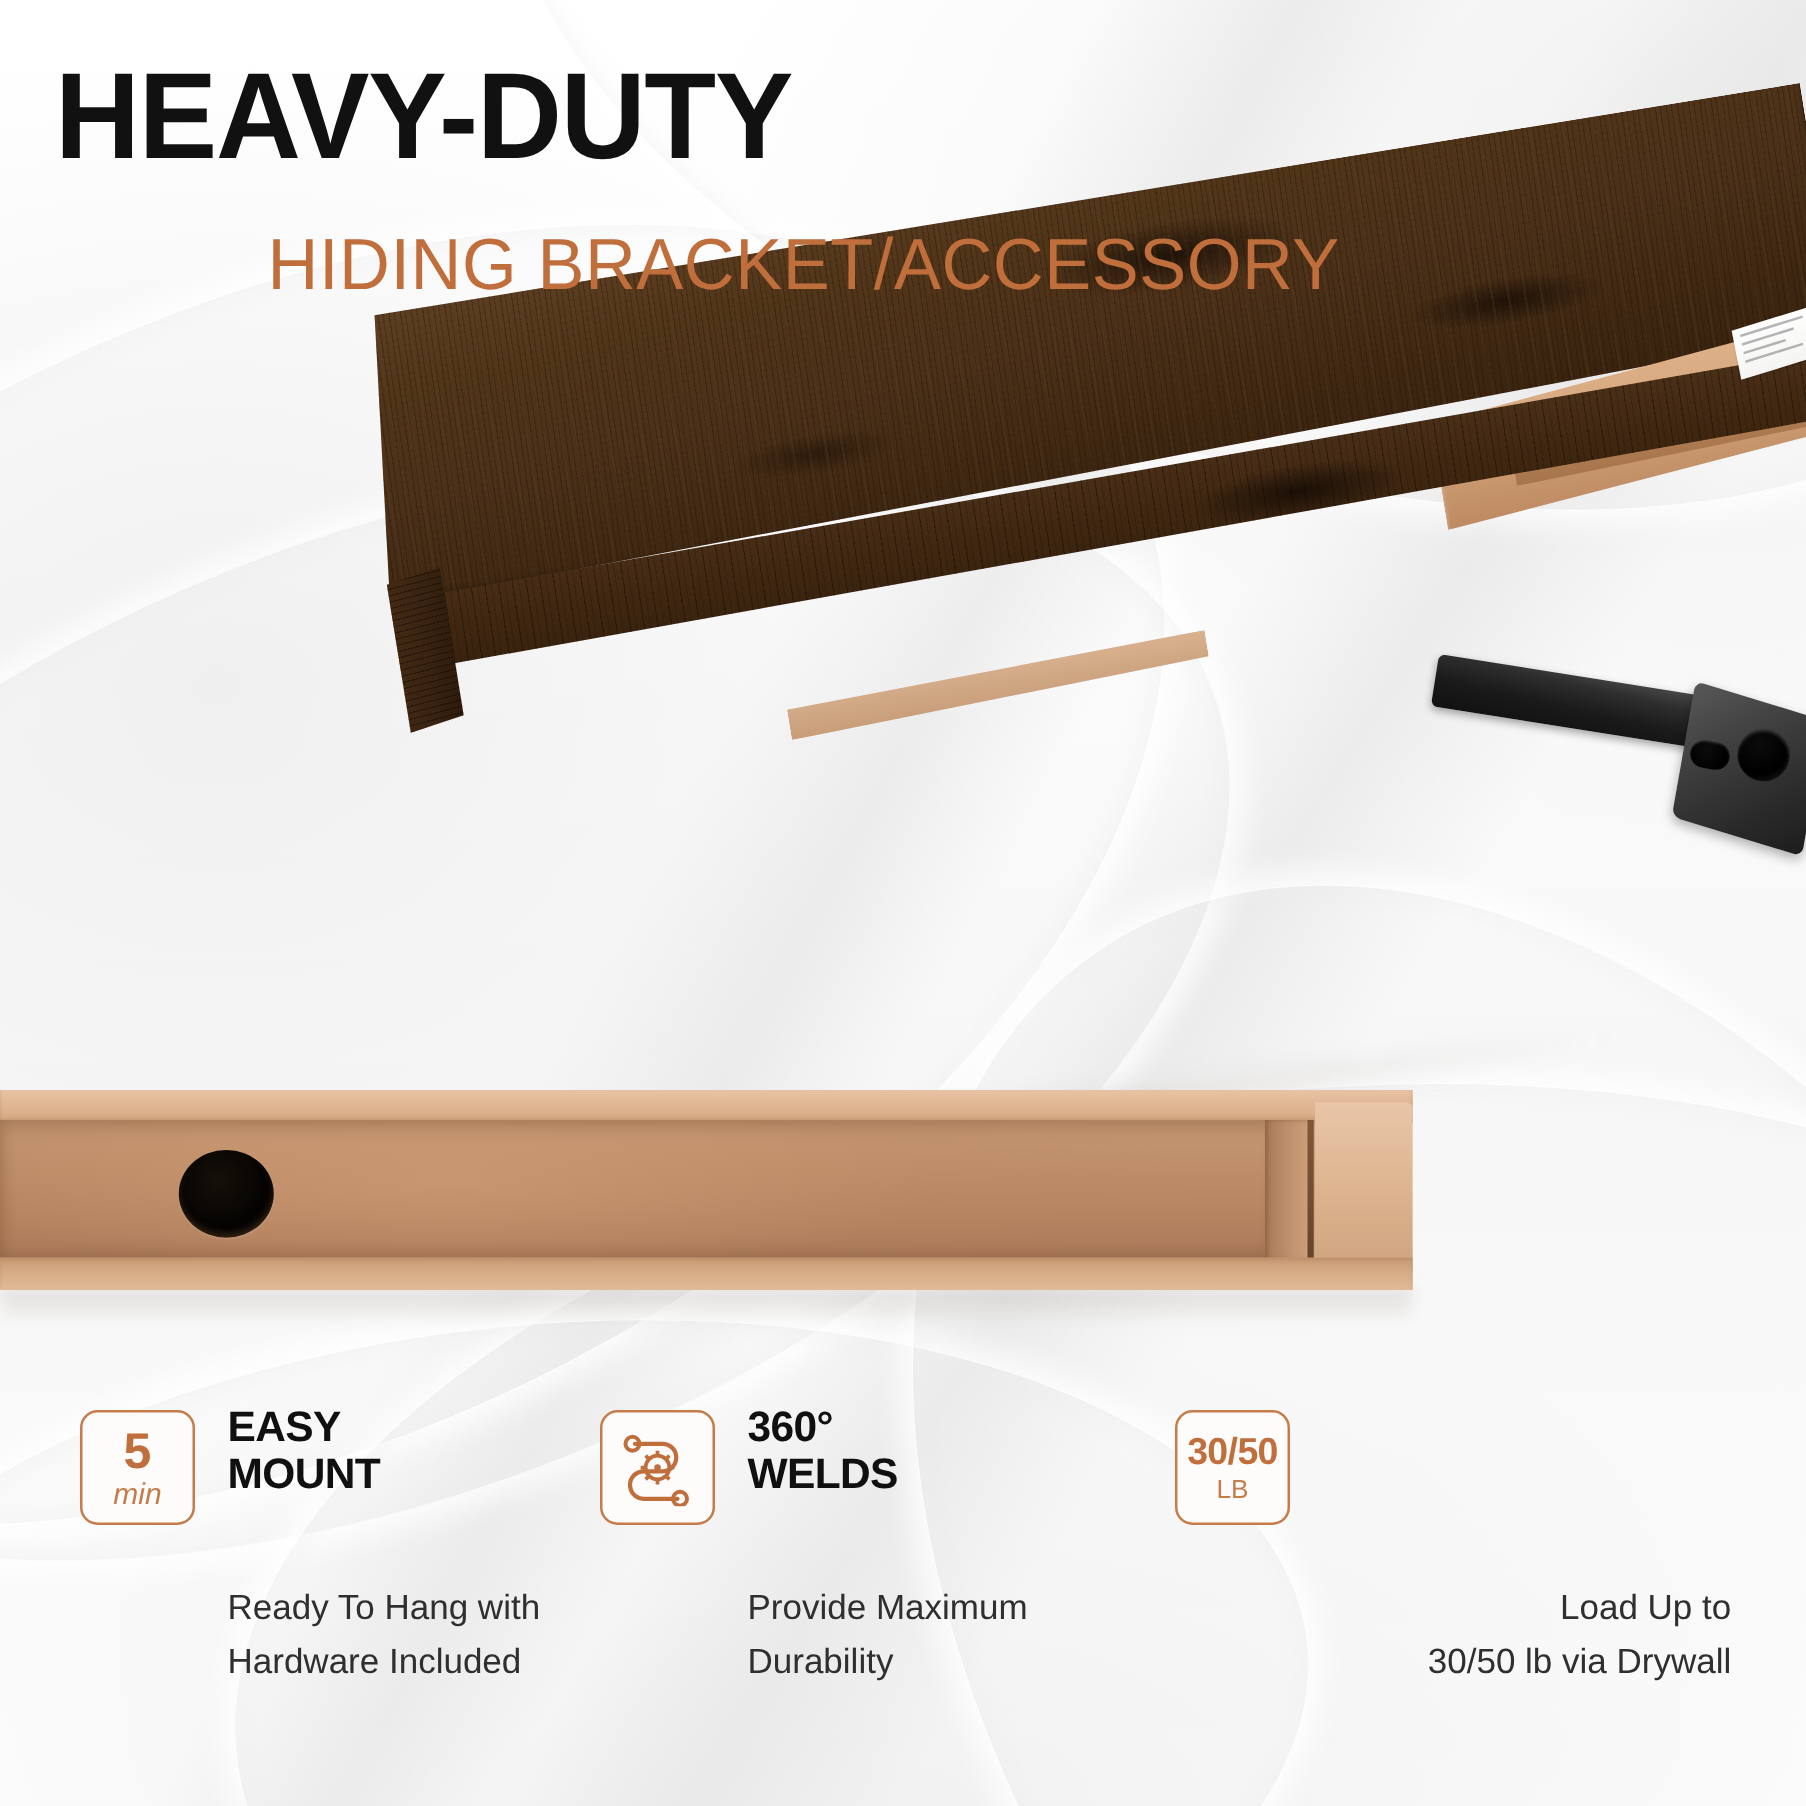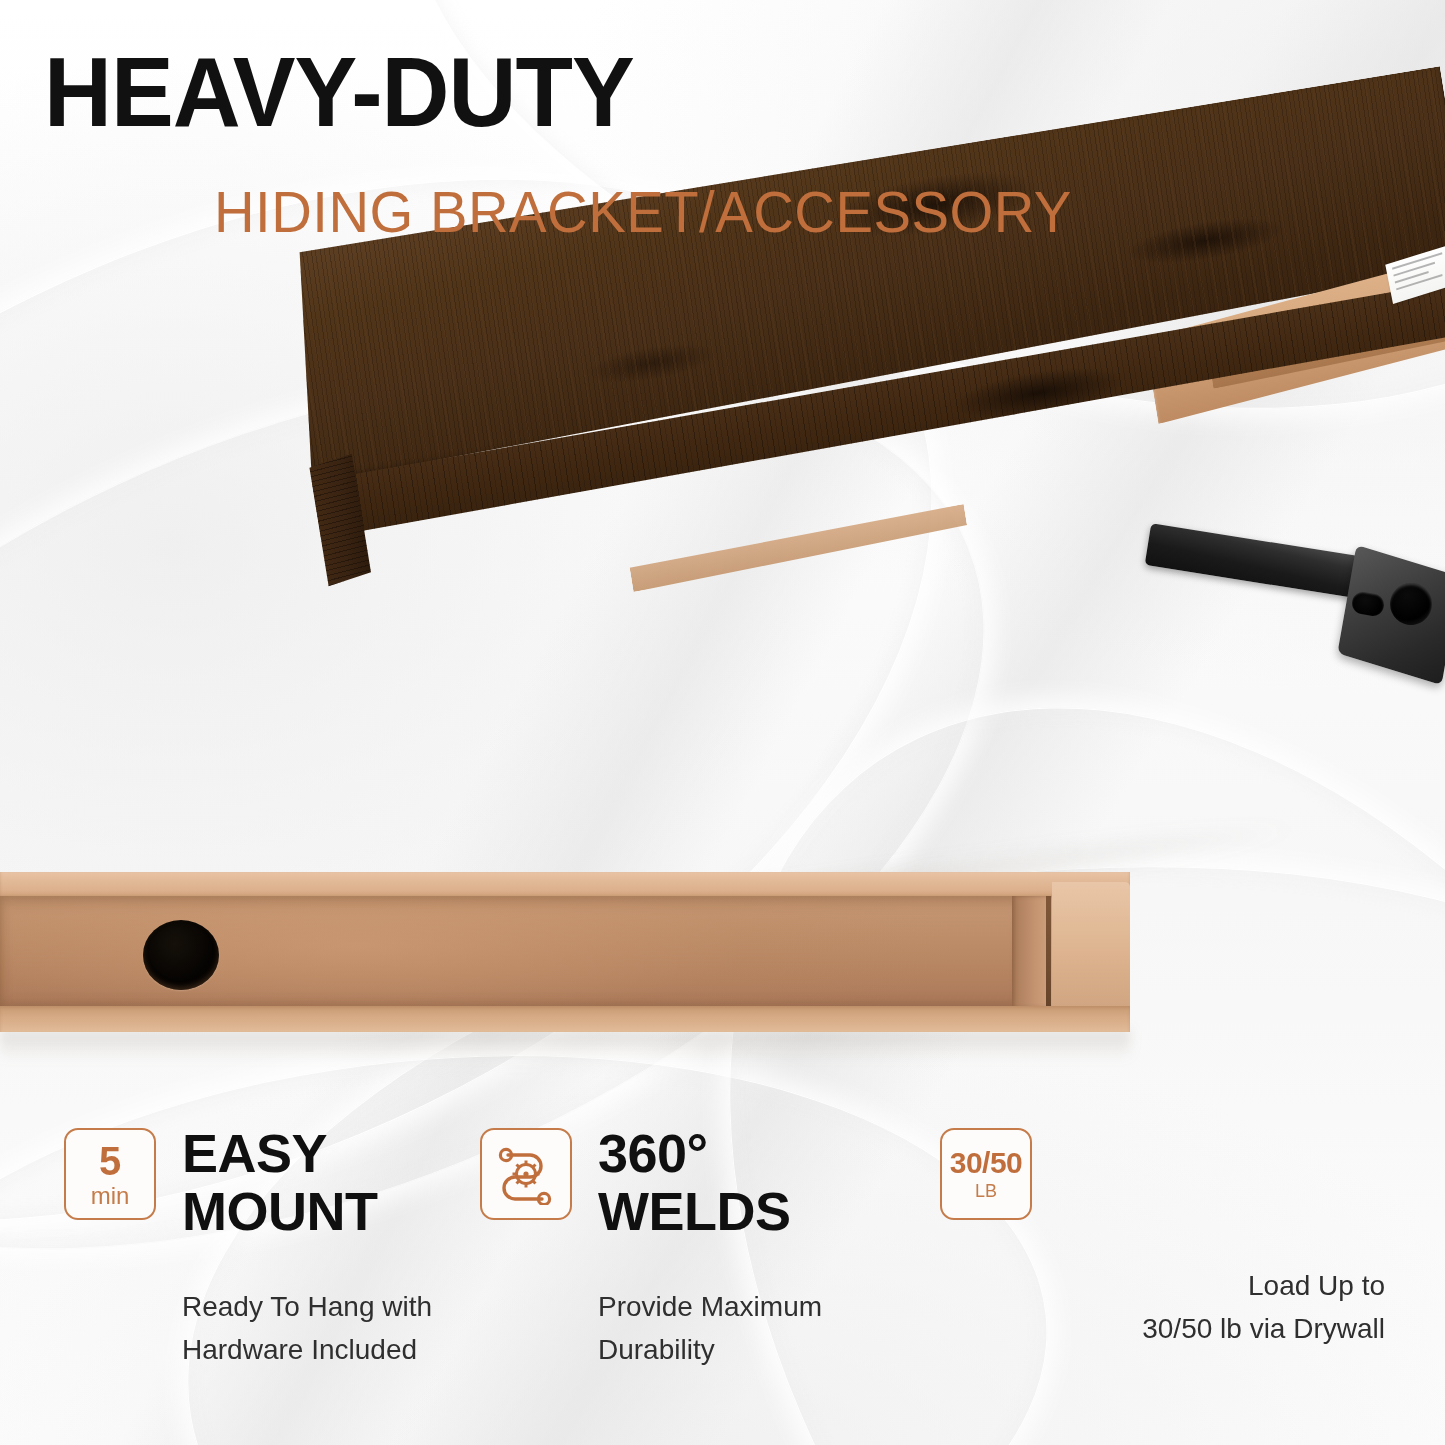--- a/index.html
+++ b/index.html
@@ -255,26 +255,26 @@
   .feature-head { display:flex; align-items:flex-start; }
   .badge {
     width:92px; height:92px; flex:0 0 92px;
     border:2px solid #C57C4A; border-radius:14px;
     background:#fdfcfb;
     display:flex; flex-direction:column;
     align-items:center; justify-content:center;
     line-height:1;
   }
   .badge-big { font-size:40px; font-weight:700; color:#C06F3C; }
-  .badge-sml { font-size:24px; font-weight:400; color:#C57C4A; margin-top:3px; }
-  .badge-lb   { font-size:18px; font-weight:400; color:#C57C4A; margin-top:4px; }
+  .badge-sml { font-size:24px; font-weight:400; color:#C57C4A; margin-top:3px;font-style:italic; }
+  .badge-lb   { font-size:21px; font-weight:400; color:#C57C4A; margin-top:4px; }
   .badge-3050 { font-size:30px; font-weight:700; color:#C06F3C; letter-spacing:-.5px; }
   .ftitle {
     margin-left:26px; margin-top:-4px;
-    font-size:54px; line-height:1.08;
+    font-size:34px; line-height:1.08;
     font-weight:800; color:#101010;
     letter-spacing:-.5px;
     white-space:pre-line;
   }
   .fdesc {
     margin-top:44px; margin-left:118px;
     font-size:28px; line-height:1.55;
     font-weight:300; color:#2f2f2f;
     white-space:pre-line;
   }

